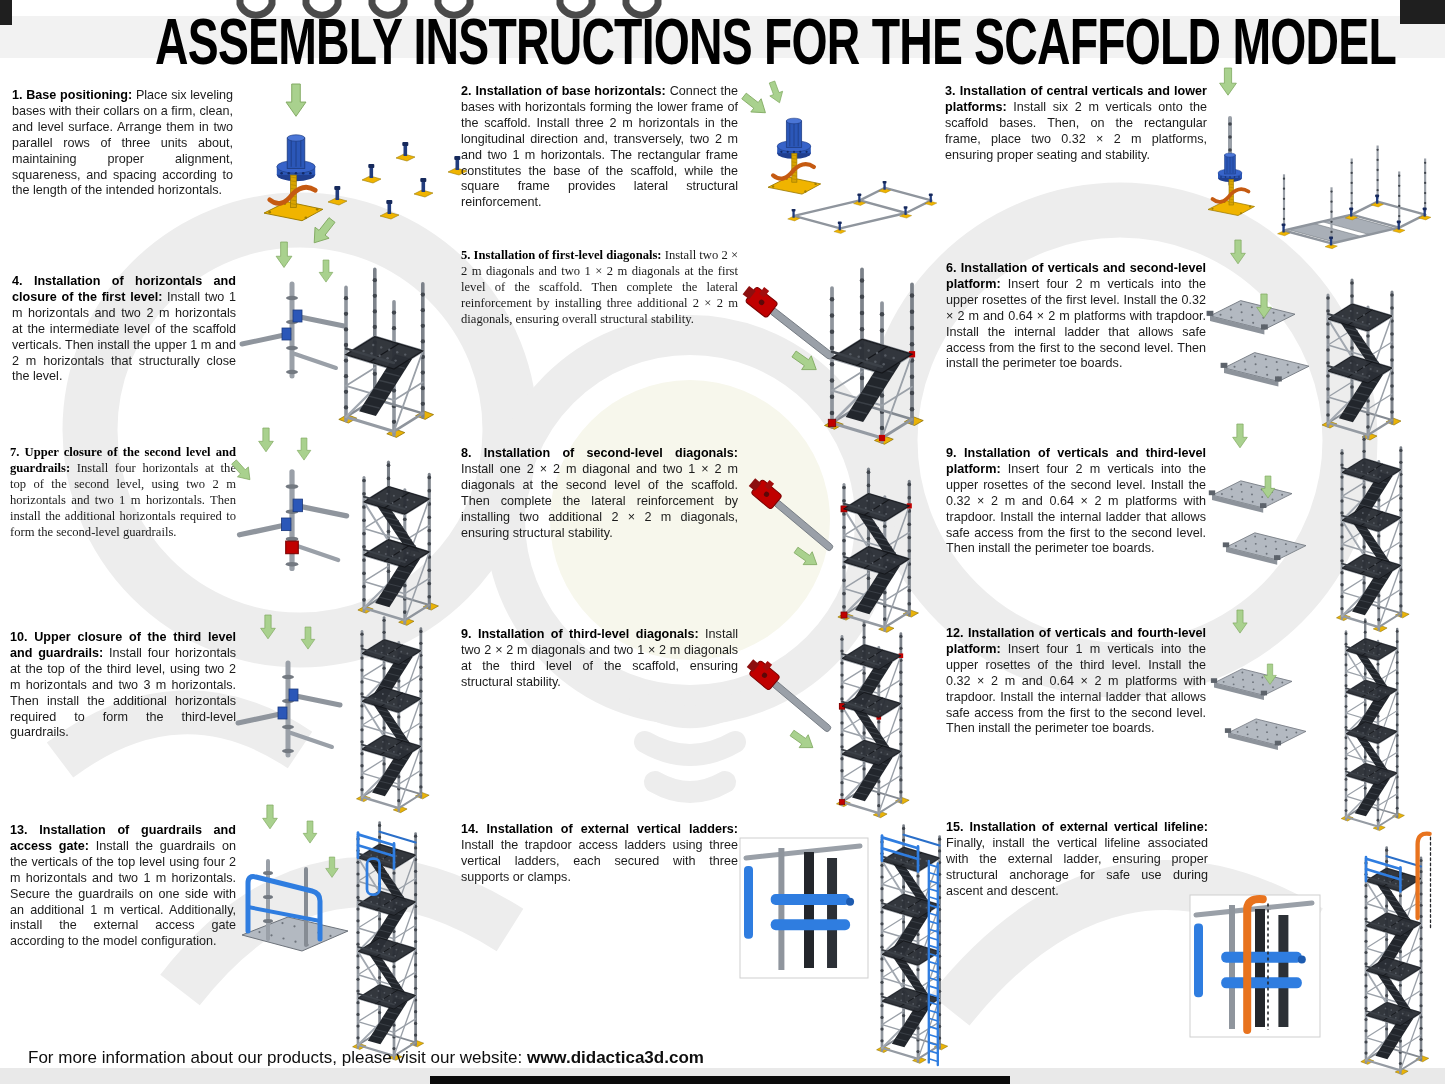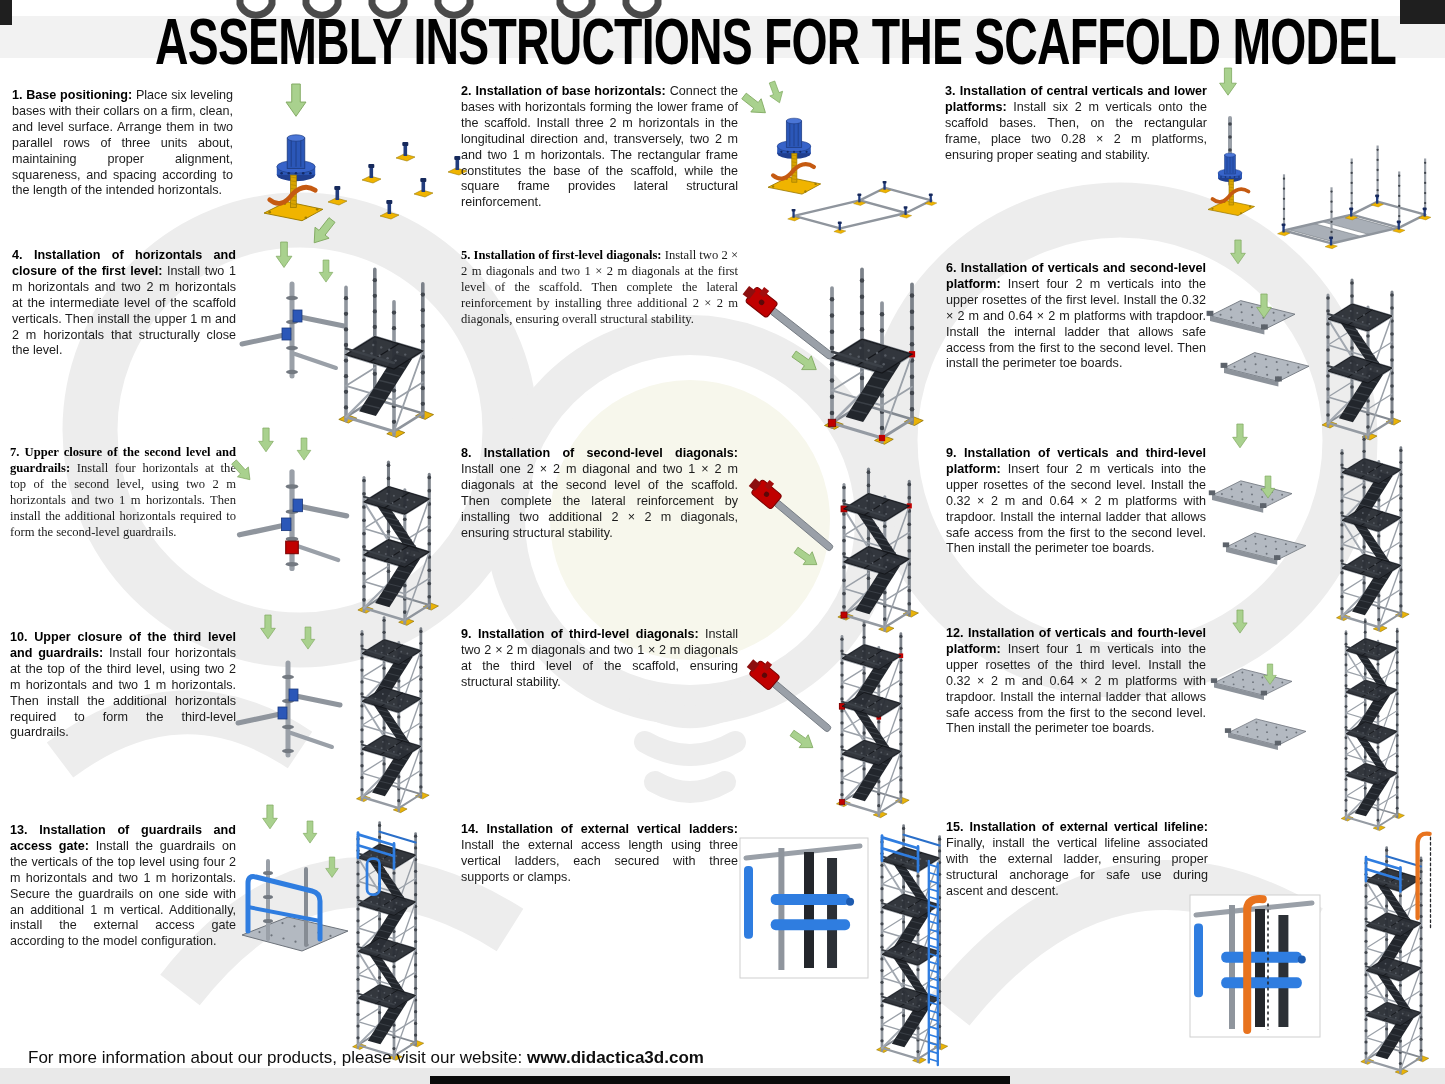--- a/index.html
+++ b/index.html
@@ -198,21 +198,21 @@
             <rect x="7.5" y="-9" width="3.6" height="11" fill="#223d7e"></rect>
             <rect x="6.3" y="-12" width="6" height="4" rx="1" fill="#16295c"></rect>
           </g>
           <g transform="translate(85,13) scale(0.9)">
             <polygon points="0,4 11,7 19,3 8,0" fill="#f0b400" stroke="#9c7a00" stroke-width="0.6"></polygon>
             <rect x="7.5" y="-9" width="3.6" height="11" fill="#223d7e"></rect>
             <rect x="6.3" y="-12" width="6" height="4" rx="1" fill="#16295c"></rect>
           </g>
         </g>
       </svg>
-      <div class="step-text" style="left: 945px; top: 84px; width: 262px;"><span class="head">3. Installation of central verticals and lower platforms:</span> <span class="body">Install six 2 m verticals onto the scaffold bases. Then, on the rectangular frame, place two 0.28 × 2 m platforms, ensuring proper seating and stability.</span></div>
+      <div class="step-text" style="left: 945px; top: 84px; width: 262px;"><span class="head">3. Installation of central verticals and lower platforms:</span> <span class="body">Install six 2 m verticals onto the scaffold bases. Then, on the rectangular frame, place two 0.32 × 2 m platforms, ensuring proper seating and stability.</span></div>
       <svg class="illus" width="245" height="195" viewBox="0 0 245 195" style="left: 1200px; top: 66px;">
         <g transform="translate(28,2) rotate(0) scale(0.8)">
           <path d="M-4.5 0 L4.5 0 L4.5 19 L10.5 19 L0 34 L-10.5 19 L-4.5 19 Z" fill="#a9d18e" stroke="#7fa85f" stroke-width="1"></path>
         </g>
         <line x1="30" y1="52" x2="30" y2="118" stroke="#9aa0a8" stroke-width="4" stroke-linecap="round"></line>
         <circle cx="30" cy="58" r="1.8" fill="#40454c"></circle>
         <circle cx="30" cy="71" r="1.8" fill="#40454c"></circle>
         <circle cx="30" cy="84" r="1.8" fill="#40454c"></circle>
         <circle cx="30" cy="97" r="1.8" fill="#40454c"></circle>
         <circle cx="30" cy="110" r="1.8" fill="#40454c"></circle>
@@ -319,21 +319,21 @@
             <rect x="7.5" y="-9" width="3.6" height="11" fill="#223d7e"></rect>
             <rect x="6.3" y="-12" width="6" height="4" rx="1" fill="#16295c"></rect>
           </g>
           <g transform="translate(85,13) scale(0.9)">
             <polygon points="0,4 11,7 19,3 8,0" fill="#f0b400" stroke="#9c7a00" stroke-width="0.6"></polygon>
             <rect x="7.5" y="-9" width="3.6" height="11" fill="#223d7e"></rect>
             <rect x="6.3" y="-12" width="6" height="4" rx="1" fill="#16295c"></rect>
           </g>
         </g>
       </svg>
-      <div class="step-text" style="left: 12px; top: 248px; width: 224px;"><span class="head">4. Installation of horizontals and closure of the first level:</span> <span class="body">Install two 1 m horizontals and two 2 m horizontals at the intermediate level of the scaffold verticals. Then install the upper 1 m and 2 m horizontals that structurally close the level.</span></div>
+      <div class="step-text" style="left: 12px; top: 274px; width: 224px;"><span class="head">4. Installation of horizontals and closure of the first level:</span> <span class="body">Install two 1 m horizontals and two 2 m horizontals at the intermediate level of the scaffold verticals. Then install the upper 1 m and 2 m horizontals that structurally close the level.</span></div>
       <svg class="illus" width="230" height="195" viewBox="0 0 230 195" style="left: 228px; top: 242px;">
         <g transform="translate(56,0) rotate(0) scale(0.75)">
           <path d="M-4.5 0 L4.5 0 L4.5 19 L10.5 19 L0 34 L-10.5 19 L-4.5 19 Z" fill="#a9d18e" stroke="#7fa85f" stroke-width="1"></path>
         </g>
         <g transform="translate(98,18) rotate(0) scale(0.65)">
           <path d="M-4.5 0 L4.5 0 L4.5 19 L10.5 19 L0 34 L-10.5 19 L-4.5 19 Z" fill="#a9d18e" stroke="#7fa85f" stroke-width="1"></path>
         </g>
         <g transform="translate(64,86) scale(1)">
           <line x1="0" y1="-44" x2="0" y2="48" stroke="#9aa0a8" stroke-width="5" stroke-linecap="round"></line>
           <ellipse cx="0" cy="-30" rx="6" ry="2.2" fill="#737981"></ellipse>
@@ -1157,21 +1157,21 @@
           <circle cx="29.333333333333332" cy="-162" r="1" fill="#565b63"></circle>
           <circle cx="28" cy="-155" r="1" fill="#565b63"></circle>
           <circle cx="36" cy="-160" r="1" fill="#565b63"></circle>
           <circle cx="34.666666666666664" cy="-153" r="1" fill="#565b63"></circle>
           <circle cx="42.666666666666664" cy="-158" r="1" fill="#565b63"></circle>
           <circle cx="41.333333333333336" cy="-151" r="1" fill="#565b63"></circle>
           <circle cx="49.333333333333336" cy="-156" r="1" fill="#565b63"></circle>
           <line x1="0" y1="-161" x2="40" y2="-149" stroke="#3c4148" stroke-width="2" stroke-linecap="round"></line>
         </g>
       </svg>
-      <div class="step-text" style="left: 10px; top: 630px; width: 226px;"><span class="head">10. Upper closure of the third level and guardrails:</span> <span class="body">Install four horizontals at the top of the third level, using two 2 m horizontals and two 1 m horizontals. Then install the additional horizontals required to form the third-level guardrails.</span></div>
+      <div class="step-text" style="left: 10px; top: 630px; width: 226px;"><span class="head">10. Upper closure of the third level and guardrails:</span> <span class="body">Install four horizontals at the top of the third level, using two 2 m horizontals and two 3 m horizontals. Then install the additional horizontals required to form the third-level guardrails.</span></div>
       <svg class="illus" width="238" height="200" viewBox="0 0 238 200" style="left: 222px; top: 615px;">
         <g transform="translate(46,0) rotate(0) scale(0.7)">
           <path d="M-4.5 0 L4.5 0 L4.5 19 L10.5 19 L0 34 L-10.5 19 L-4.5 19 Z" fill="#a9d18e" stroke="#7fa85f" stroke-width="1"></path>
         </g>
         <g transform="translate(86,12) rotate(0) scale(0.65)">
           <path d="M-4.5 0 L4.5 0 L4.5 19 L10.5 19 L0 34 L-10.5 19 L-4.5 19 Z" fill="#a9d18e" stroke="#7fa85f" stroke-width="1"></path>
         </g>
         <g transform="translate(66,92) scale(1)">
           <line x1="0" y1="-44" x2="0" y2="48" stroke="#9aa0a8" stroke-width="5" stroke-linecap="round"></line>
           <ellipse cx="0" cy="-30" rx="6" ry="2.2" fill="#737981"></ellipse>
@@ -2020,21 +2020,21 @@
           <circle cx="49.333333333333336" cy="-208" r="1" fill="#565b63"></circle>
           <line x1="0" y1="-213" x2="40" y2="-201" stroke="#3c4148" stroke-width="2" stroke-linecap="round"></line>
           <line x1="0" y1="-222" x2="40" y2="-210" stroke="#2f7de0" stroke-width="3" stroke-linecap="round"></line>
           <line x1="0" y1="-234" x2="40" y2="-222" stroke="#2f7de0" stroke-width="3" stroke-linecap="round"></line>
           <line x1="24" y1="-237" x2="64" y2="-225" stroke="#2a6fc9" stroke-width="2.4" stroke-linecap="round"></line>
           <line x1="0" y1="-208" x2="0" y2="-236" stroke="#2f7de0" stroke-width="3" stroke-linecap="round"></line>
           <line x1="40" y1="-196" x2="40" y2="-224" stroke="#2f7de0" stroke-width="3" stroke-linecap="round"></line>
           <rect x="10" y="-207" width="14" height="40" rx="6" fill="none" stroke="#2f7de0" stroke-width="3"></rect>
         </g>
       </svg>
-      <div class="step-text" style="left: 461px; top: 822px; width: 277px;"><span class="head">14. Installation of external vertical ladders:</span> <span class="body">Install the external access length using three vertical ladders, each secured with three supports or clamps.</span></div>
+      <div class="step-text" style="left: 461px; top: 822px; width: 277px;"><span class="head">14. Installation of external vertical ladders:</span> <span class="body">Install the trapdoor access ladders using three vertical ladders, each secured with three supports or clamps.</span></div>
       <svg class="illus" width="230" height="258" viewBox="0 0 230 258" style="left: 730px; top: 812px;">
         <g transform="translate(10,26)">
           <rect x="0" y="0" width="128" height="140" fill="#ffffff" stroke="#cfcfcf" stroke-width="1"></rect>
           <line x1="6" y1="20" x2="120" y2="8" stroke="#9aa0a8" stroke-width="5" stroke-linecap="round"></line>
           <rect x="38.4" y="10" width="6" height="122" fill="#8f959d"></rect>
           <rect x="64" y="14" width="10" height="116" fill="#23262b"></rect>
           <rect x="87.04" y="20" width="10" height="110" fill="#2c3036"></rect>
           <rect x="4" y="28" width="9" height="72.8" rx="4" fill="#2f7de0"></rect>
           <rect x="30.72" y="56" width="79.36" height="11" rx="5" fill="#2f7de0"></rect>
           <rect x="30.72" y="81.19999999999999" width="79.36" height="11" rx="5" fill="#2f7de0"></rect>

